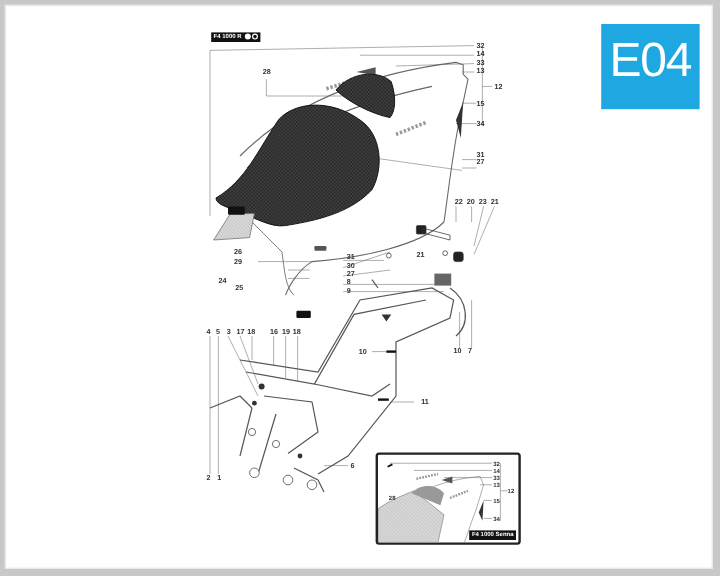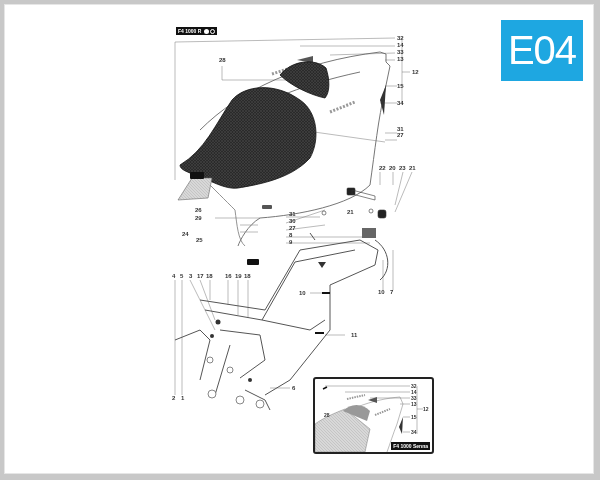--- a/index.html
+++ b/index.html
@@ -1,18 +1,18 @@
 <!DOCTYPE html>
 <html><head>
 <meta charset="utf-8">
 <style>
   html, body { margin:0; padding:0; }
   body { width:600px; height:480px; background:#c8c8c8; position:relative; overflow:hidden; font-family:"Liberation Sans", sans-serif; }
   .frame { position:absolute; left:4px; top:4px; width:590px; height:470px; background:#ffffff; border:1px solid #e6e6e6; box-sizing:border-box; }
-  .badge { position:absolute; left:501px; top:20px; width:82px; height:61px; background:#1ea7e1; color:#fff; font-size:40px; line-height:61px; text-align:center; letter-spacing:-1px; }
+  .badge { position:absolute; left:501px; top:20px; width:82px; height:71px; background:#1ea7e1; color:#fff; font-size:40px; line-height:61px; text-align:center; letter-spacing:-1px; }
   .diagram { position:absolute; left:0; top:0; width:600px; height:480px; }
   .lbl { font-family:"Liberation Sans", sans-serif; font-size:6px; fill:#333; font-weight:bold; }
   .model-tag { position:absolute; background:#111; color:#fff; font-size:5px; font-weight:bold; padding:1px 2px; line-height:6px; white-space:nowrap; }
   .inset { position:absolute; left:313px; top:377px; width:121px; height:77px; border:2px solid #222; border-radius:3px; background:#fff; box-sizing:border-box; overflow:hidden; }
 </style>
 </head>
 <body>
 
 <div class="frame"></div>
 

